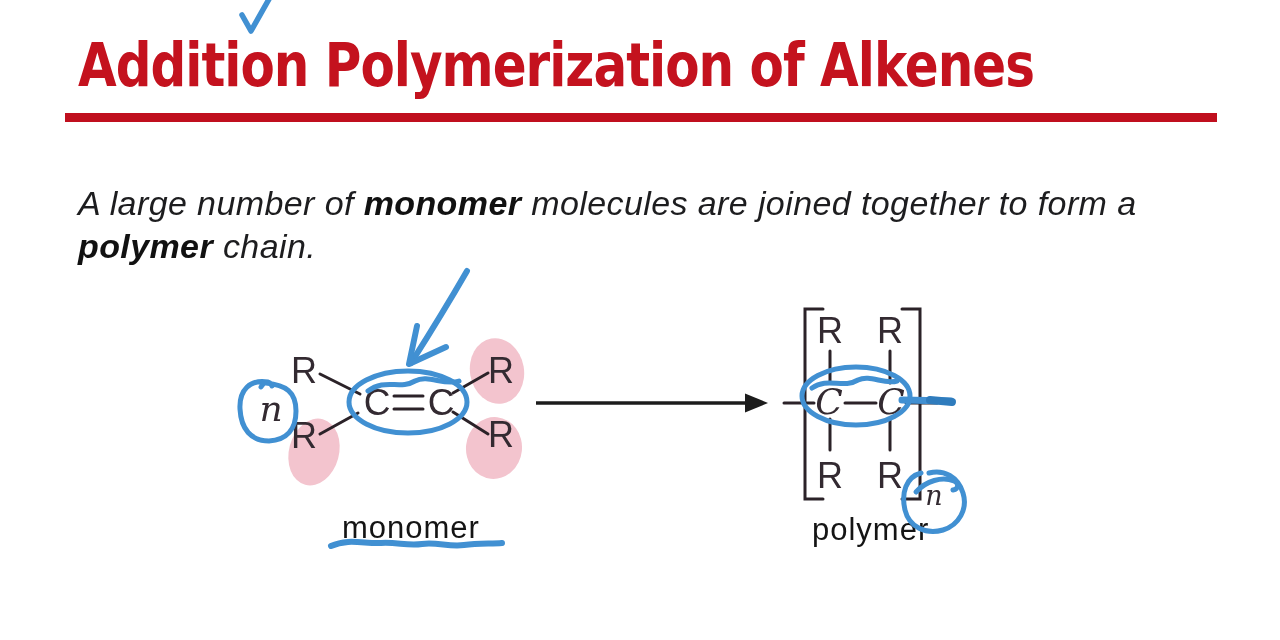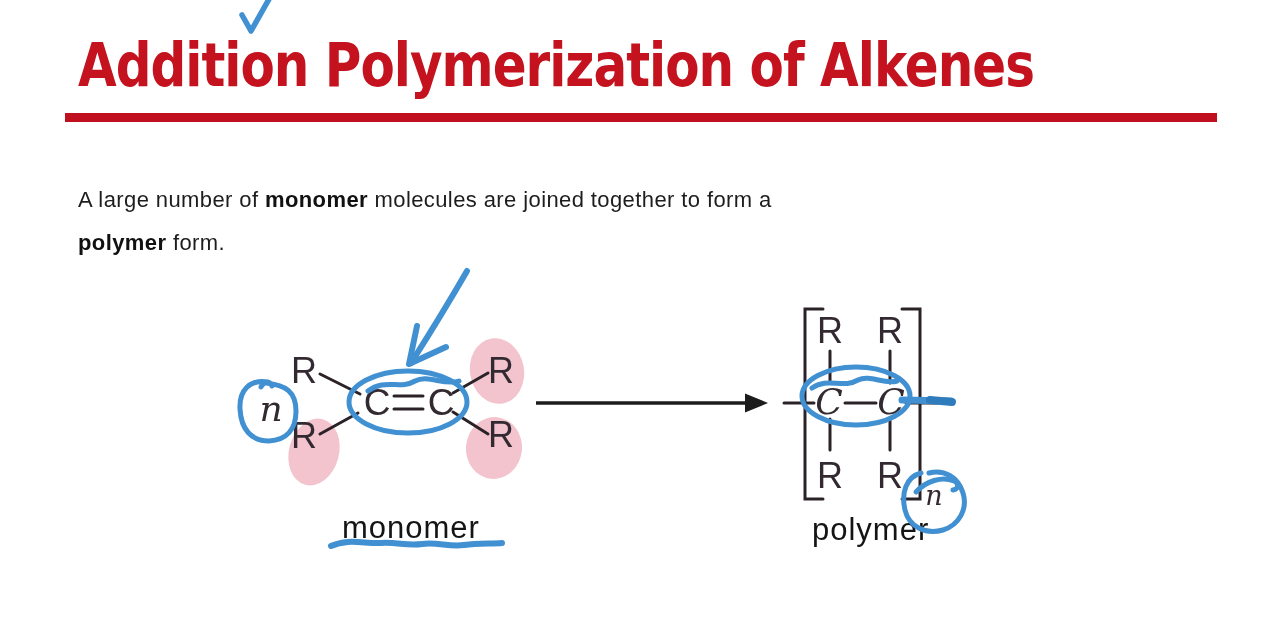--- a/index.html
+++ b/index.html
@@ -11,22 +11,22 @@
     position:absolute;left:78px;top:30px;margin:0;
     font-family:"DejaVu Sans",sans-serif;font-weight:bold;
     font-size:50px;letter-spacing:-1px;color:#c4121e;
     transform:scaleY(1.22);transform-origin:0 0;white-space:nowrap;
   }
   #title-underline{
     position:absolute;left:65px;top:113px;width:1152px;height:9px;
     background:#c00f1e;
   }
   #body-text{
-    position:absolute;left:78px;top:156px;width:1140px;
-    font-size:22px;line-height:43px;letter-spacing:.4px;color:#1d1d1f;
+    position:absolute;left:78px;top:148px;width:1140px;
+    font-size:34px;line-height:43px;letter-spacing:.4px;color:#1d1d1f;font-style:italic;
   }
   #body-text b{font-weight:bold;color:#111;}
   .layer{position:absolute;left:0;top:0;width:1280px;height:640px;pointer-events:none;}
   .atom{
     position:absolute;transform:translate(-50%,-50%);
     font-size:37px;color:#332a31;white-space:nowrap;
   }
   .rlab{font-size:36px;}
   .mathn{font-family:"DejaVu Serif",serif;font-style:italic;}
   .serifC{font-family:"DejaVu Serif",serif;font-style:italic;font-size:36px;}
@@ -34,21 +34,21 @@
   .diag-label{
     position:absolute;font-size:31px;letter-spacing:1px;color:#141414;white-space:nowrap;
   }
 </style>
 </head>
 <body>
 
 <h1 id="title">Addition Polymerization of Alkenes</h1>
 <div id="title-underline"></div>
 
-<p id="body-text"><span>A large number of </span><b>monomer</b><span> molecules are joined together to form a</span><br><b>polymer</b><span> form.</span></p>
+<p id="body-text"><span>A large number of </span><b>monomer</b><span> molecules are joined together to form a</span><br><b>polymer</b><span> chain.</span></p>
 
 <svg class="layer" viewBox="0 0 1280 640">
 
   <g fill="#f3c4ce">
     <ellipse cx="497" cy="371" rx="27" ry="33" transform="rotate(-10 497 371)"></ellipse>
     <ellipse cx="494" cy="448" rx="28" ry="31" transform="rotate(6 494 448)"></ellipse>
     <ellipse cx="314" cy="452" rx="25" ry="34" transform="rotate(15 314 452)"></ellipse>
   </g>
 
   <g stroke="#2b2228" stroke-width="3" stroke-linecap="round">

